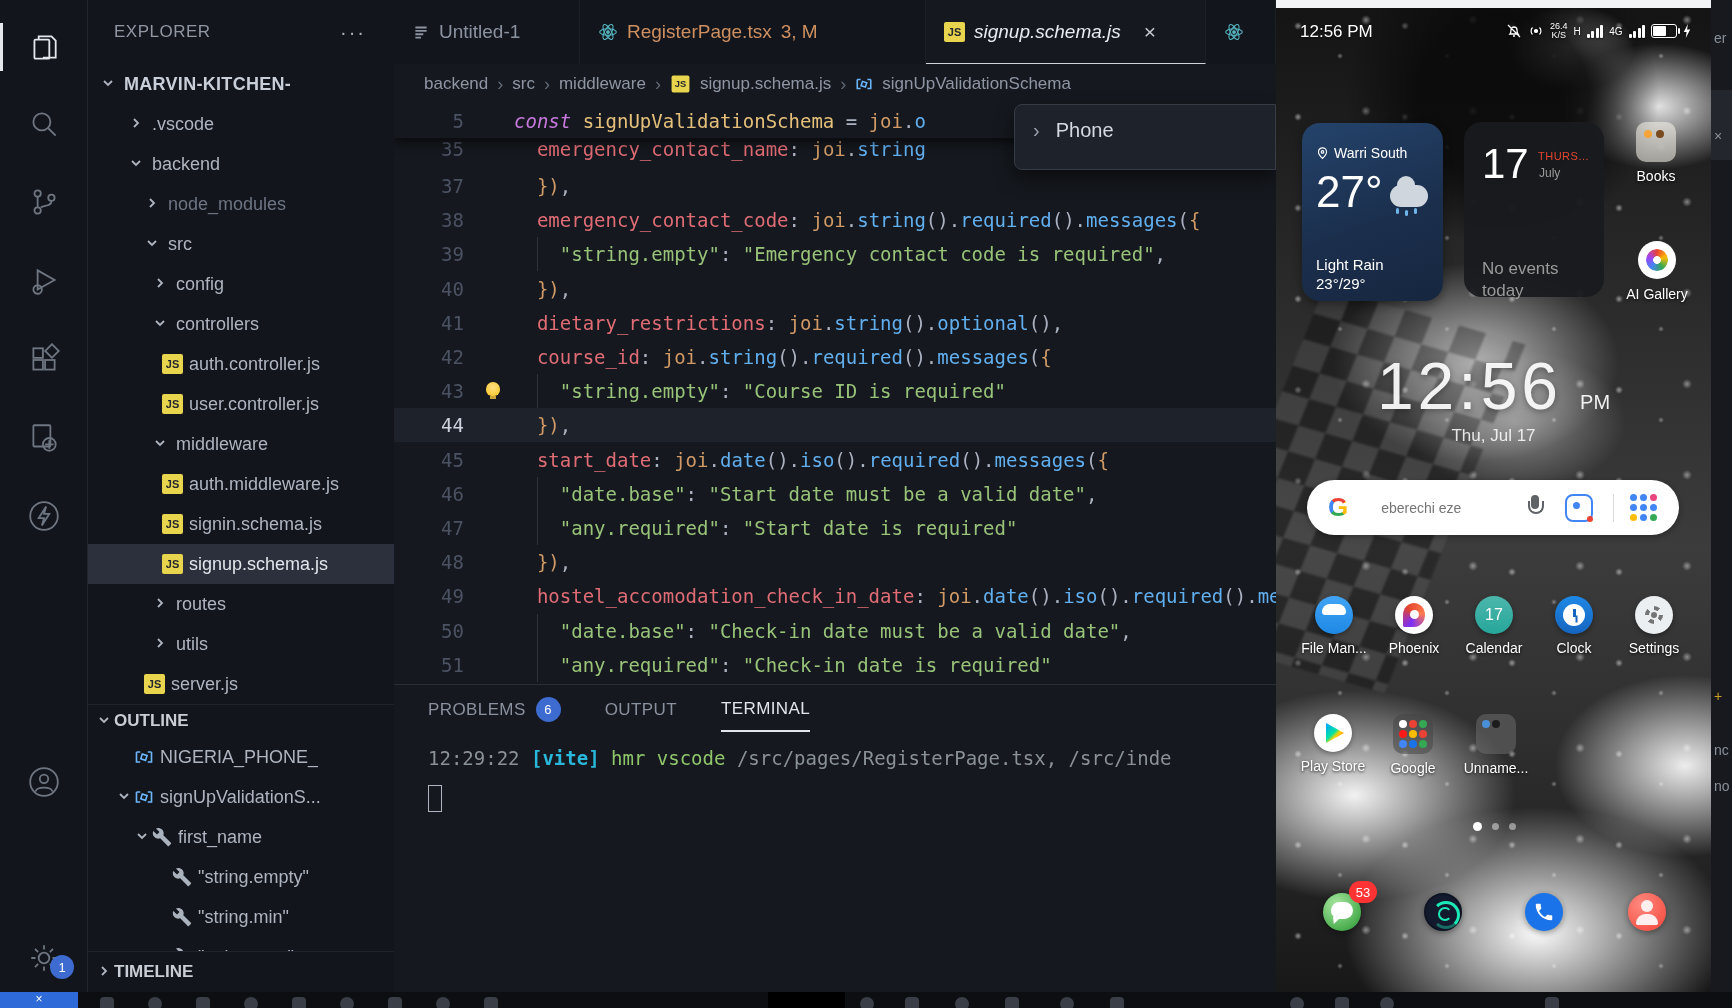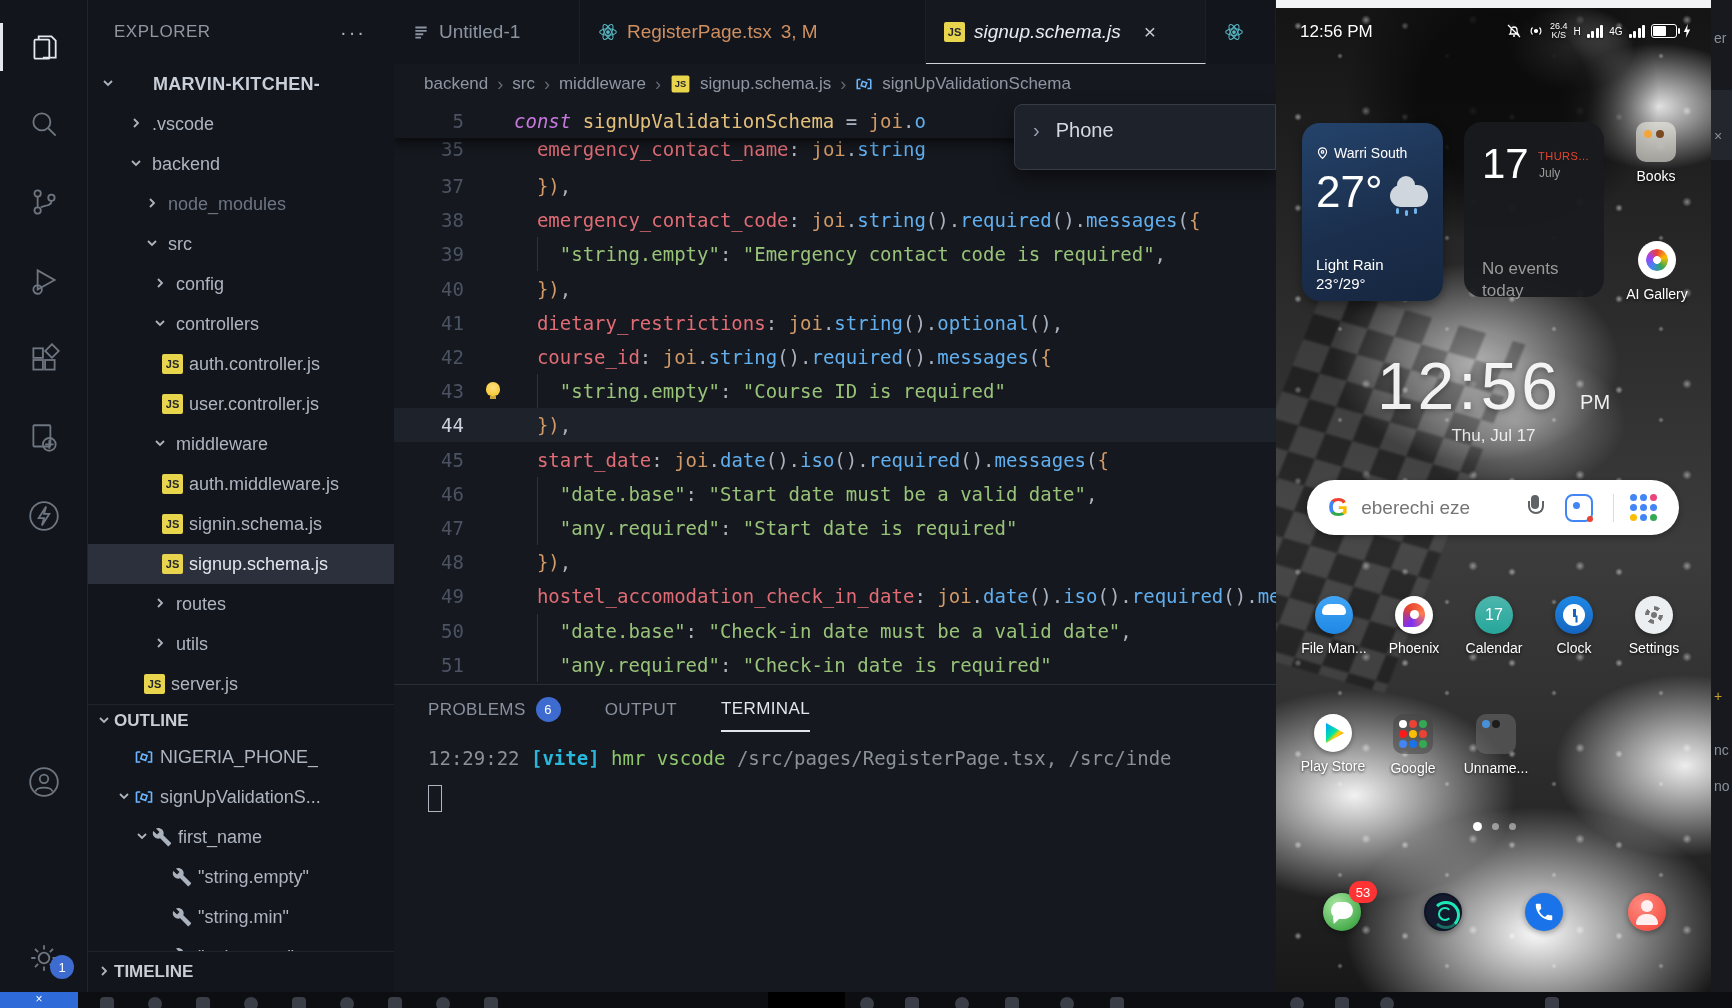--- a/index.html
+++ b/index.html
@@ -157,21 +157,21 @@
   
   #pclock{position:absolute;left:0;top:340px;width:435px;text-align:center;color:rgba(255,255,255,.92);}
   #pclock .big{font-size:66px;font-weight:400;letter-spacing:4px;text-shadow:0 2px 6px rgba(0,0,0,.35);}
   #pclock .ampm{font-size:20px;margin-left:18px;}
   #pclock .date{font-size:17px;margin-top:2px;color:rgba(255,255,255,.85);}
   #psearch{position:absolute;left:31px;top:472px;width:372px;height:55px;background:#fff;border-radius:28px;
     display:flex;align-items:center;box-shadow:0 2px 6px rgba(0,0,0,.3);}
   .glogo{margin-left:21px;font-size:26px;font-weight:bold;
     background:conic-gradient(from -40deg,#ea4335 0 25%,#fbbc04 0 50%,#34a853 0 75%,#4285f4 0 100%);
     -webkit-background-clip:text;background-clip:text;color:transparent;}
-  #psearch .q{margin-left:13px;font-size:19px;color:#757575;flex:1;}
+  #psearch .q{margin-left:33px;font-size:14px;color:#757575;flex:1;}
   .mic{width:16px;height:26px;margin-right:22px;position:relative;}
   .mic::before{content:"";position:absolute;left:4px;top:0;width:8px;height:14px;border-radius:5px;background:#5f6368;}
   .mic::after{content:"";position:absolute;left:1px;top:6px;width:12px;height:11px;border:2px solid #5f6368;border-top:none;
     border-radius:0 0 9px 9px;}
   .lens{position:relative;width:24px;height:24px;border:2.5px solid #4285f4;border-radius:8px;margin-right:20px;}
   .lens::before{content:"";position:absolute;left:6px;top:6px;width:7px;height:7px;border-radius:50%;background:#4285f4;}
   .lens::after{content:"";position:absolute;right:-2px;bottom:-2px;width:6px;height:6px;border-radius:50%;background:#ea4335;}
   .vdiv{width:1px;height:28px;background:#dadce0;margin-right:16px;}
   .gridd{display:grid;grid-template-columns:repeat(3,7px);grid-gap:3px;margin-right:22px;}
   .gridd i{width:7px;height:7px;border-radius:50%;display:block;}
@@ -300,21 +300,21 @@
     </div>
     <div class="act-badge" style="left:50px;top:955px">1</div>
   </div>
 
   <div id="sidebar" class="abs">
     <div id="sb-head">
       <span class="t">EXPLORER</span>
       <span class="dots">···</span>
     </div>
     <div id="tree" style="position:absolute;left:0;top:64px;width:100%">
-        <div class="row bold" style="padding-left: 12px; gap: 29px;">
+        <div class="row bold" style="padding-left: 12px;">
           <span class="chev"><svg viewBox="0 0 16 16" width="16" height="16">
               <path d="M4 6l4 4 4-4"></path>
             </svg></span>
           <span class="lbl">MARVIN-KITCHEN-</span>
         </div>
         <div class="row" style="padding-left: 40px;">
           <span class="chev"><svg viewBox="0 0 16 16" width="16" height="16">
               <path d="M6 4l4 4-4 4"></path>
             </svg></span>
           <span class="lbl">.vscode</span>

